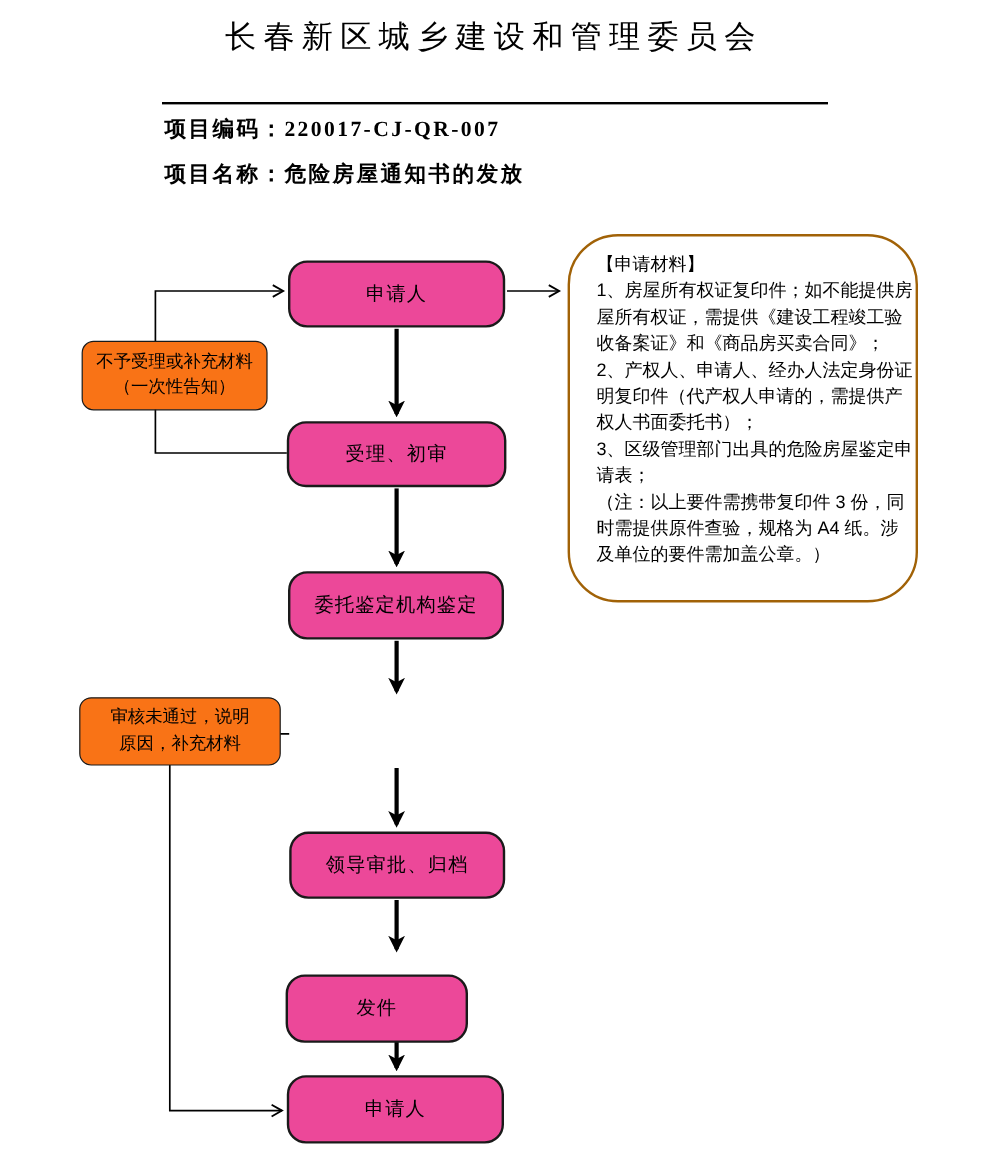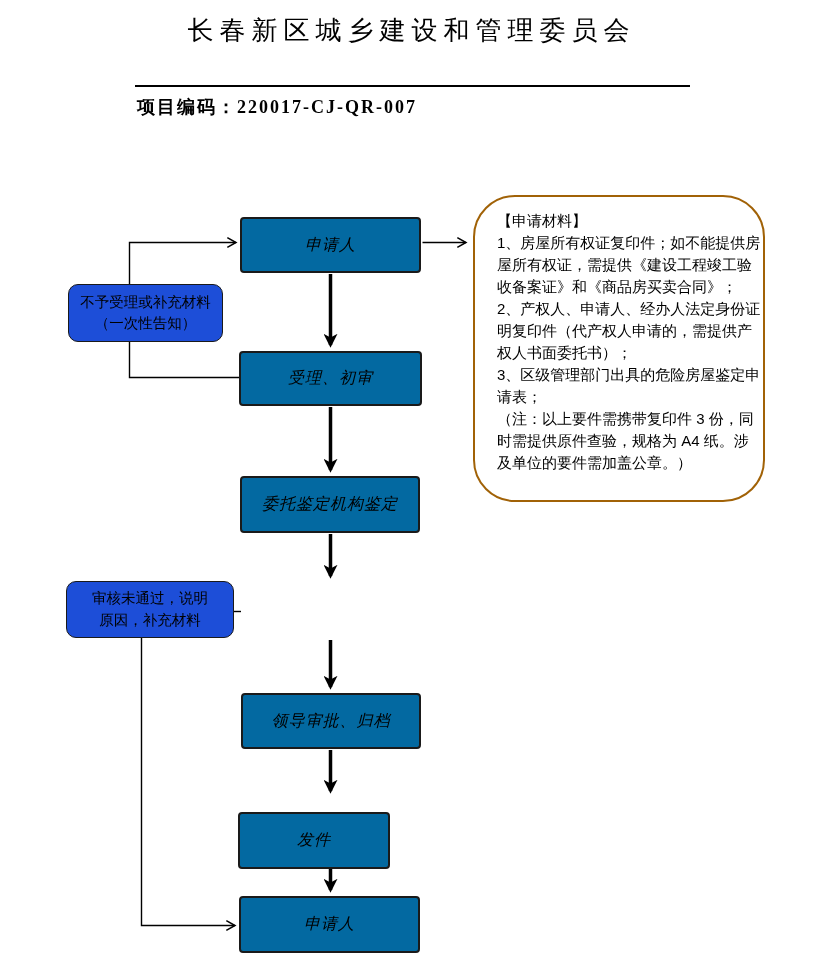--- a/index.html
+++ b/index.html
@@ -31,30 +31,29 @@
   }
   .project-code{top:95px;}
   .project-name{top:133px;}
   
   .connector-layer{
     position:absolute;left:0;top:0;width:823px;height:970px;
     z-index:1;
   }
   .flow-node{
     position:absolute;z-index:2;
-    border:2px solid #1a1a1a;border-radius:4px;background:#0369a1;
+    border:2px solid #1a1a1a;border-radius:16px;background:#ec4899;
     display:flex;align-items:center;justify-content:center;
     font-family:"Liberation Sans","DejaVu Sans",sans-serif;
     font-size:16px;letter-spacing:1px;color:#000;
     box-sizing:border-box;
-    font-style:italic;
   }
   .side-note{
     position:absolute;z-index:2;
-    border:1.5px solid #1a1a1a;border-radius:10px;background:#1d4ed8;
+    border:1.5px solid #1a1a1a;border-radius:10px;background:#f97316;
     display:flex;flex-direction:column;align-items:center;justify-content:center;
     font-family:"Liberation Sans","DejaVu Sans",sans-serif;
     font-size:14.5px;line-height:1.45;color:#000;
     box-sizing:border-box;text-align:center;
   }
   .materials-box{
     position:absolute;z-index:2;
     left:473px;top:195px;width:292px;height:307px;
     border:2px solid #a16207;border-radius:42px;background:#fff;
     box-sizing:border-box;
@@ -71,20 +70,23 @@
 
 <div class="page">
 
   <div class="title-block">
     <div>长春新区城乡建设和管理委员会</div>
   </div>
   <div class="title-underline"></div>
 
   <div class="project-line project-code">
     <span>项目编码：</span><span>220017-CJ-QR-007</span>
+  </div>
+  <div class="project-line project-name">
+    <span>项目名称：</span><span>危险房屋通知书的发放</span>
   </div>
 
   <svg class="connector-layer" viewBox="0 0 823 970">
     <defs>
       <marker id="mSolid" viewBox="0 0 10 10" refX="8" refY="5" markerWidth="14" markerHeight="14" orient="auto" markerUnits="userSpaceOnUse">
         <path d="M0,0 L10,5 L0,10 L2.6,5 z" fill="#000"></path>
       </marker>
       <marker id="mOpen" viewBox="0 0 12 12" refX="10" refY="6" markerWidth="13" markerHeight="13" orient="auto" markerUnits="userSpaceOnUse">
         <path d="M2,1.5 L10,6 L2,10.5" fill="none" stroke="#000" stroke-width="1.4"></path>
       </marker>

